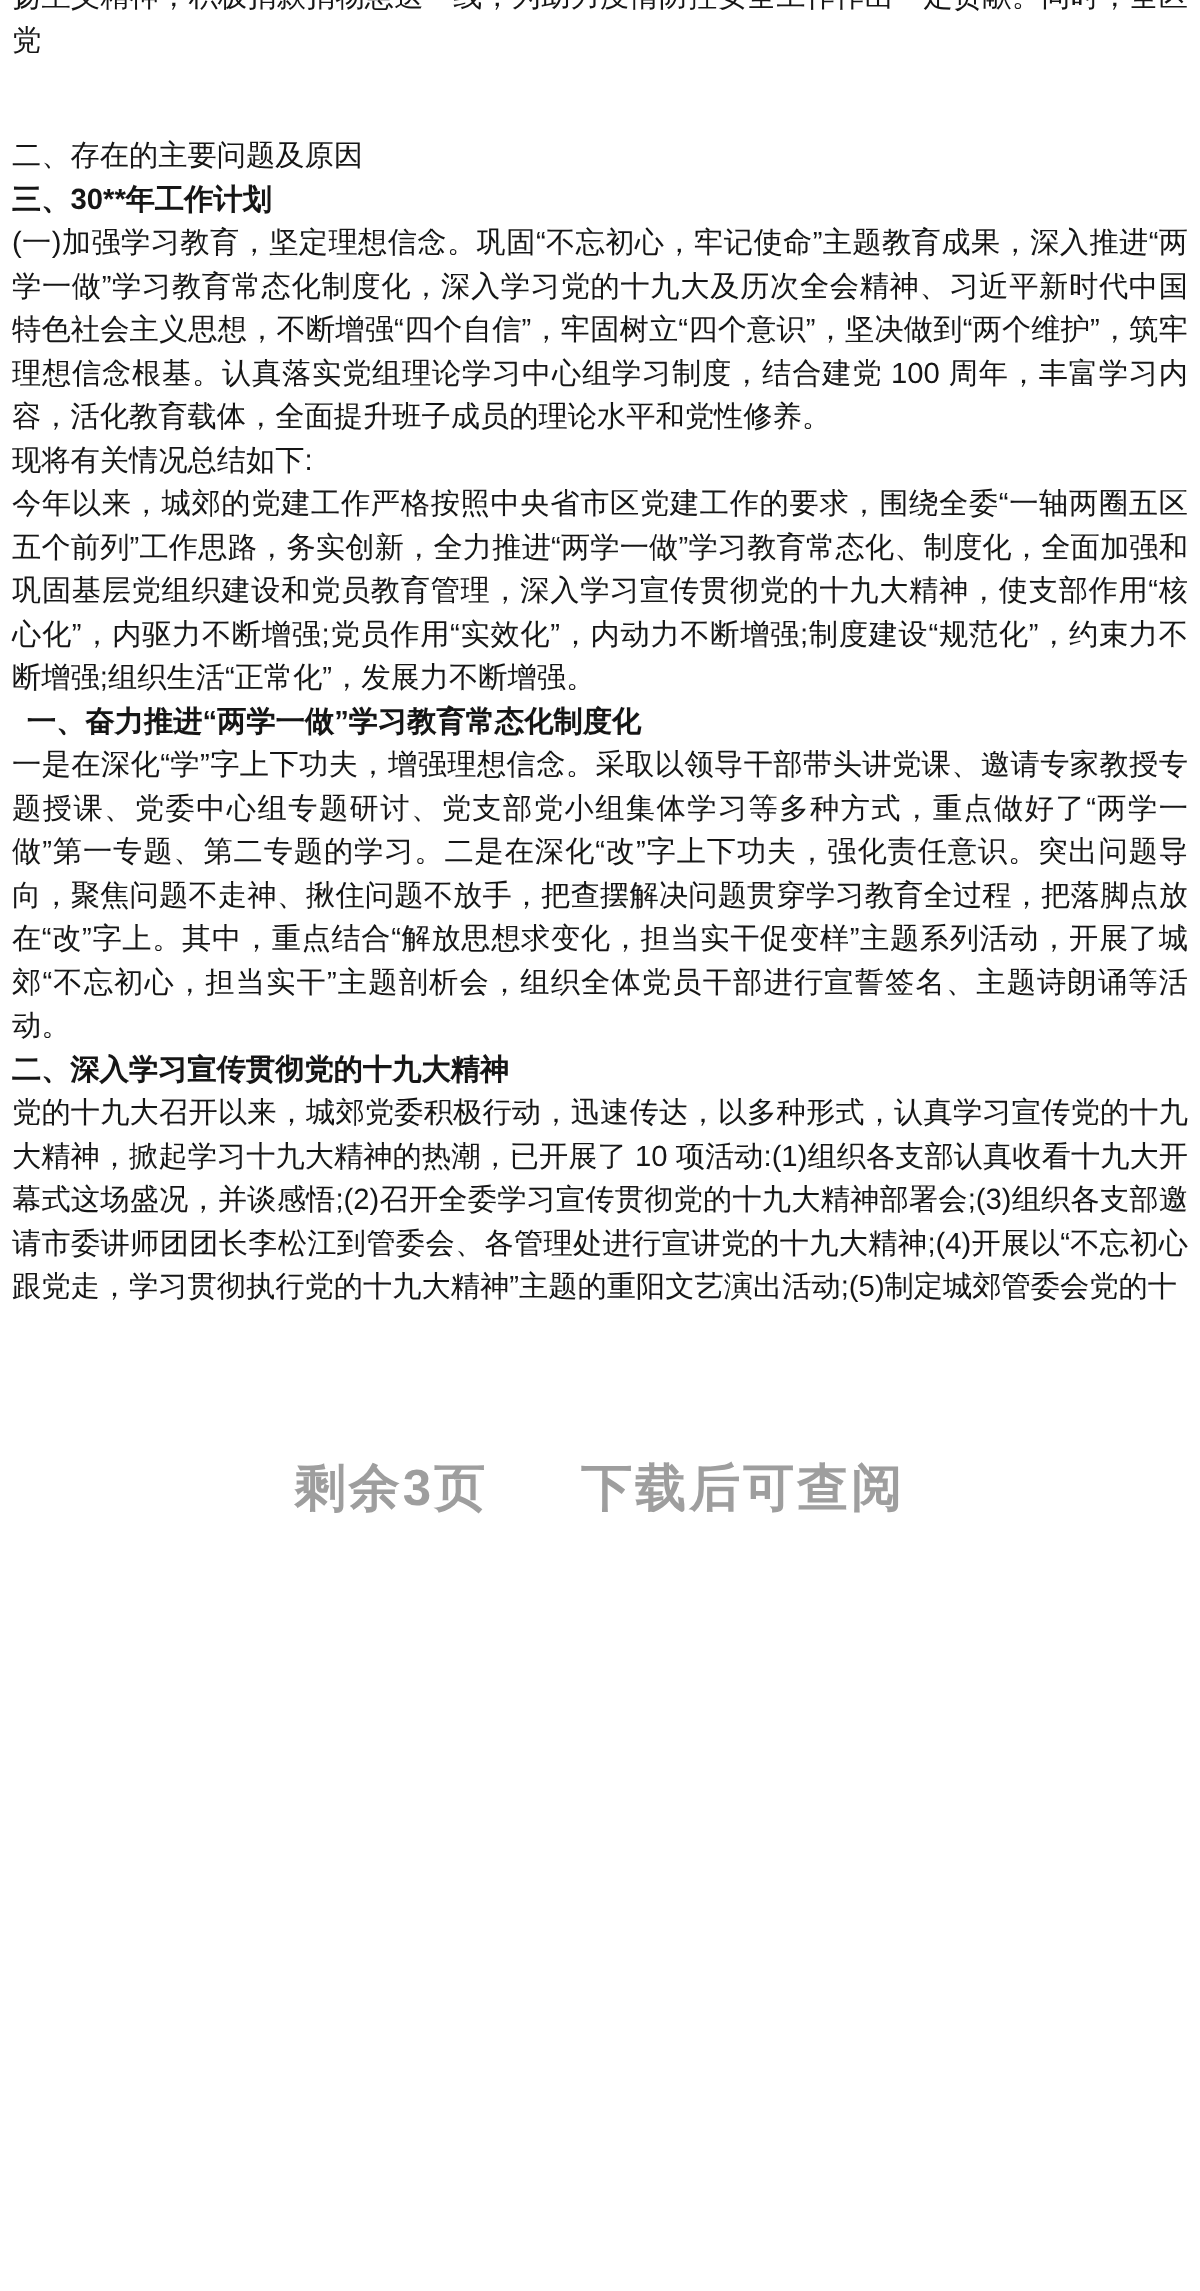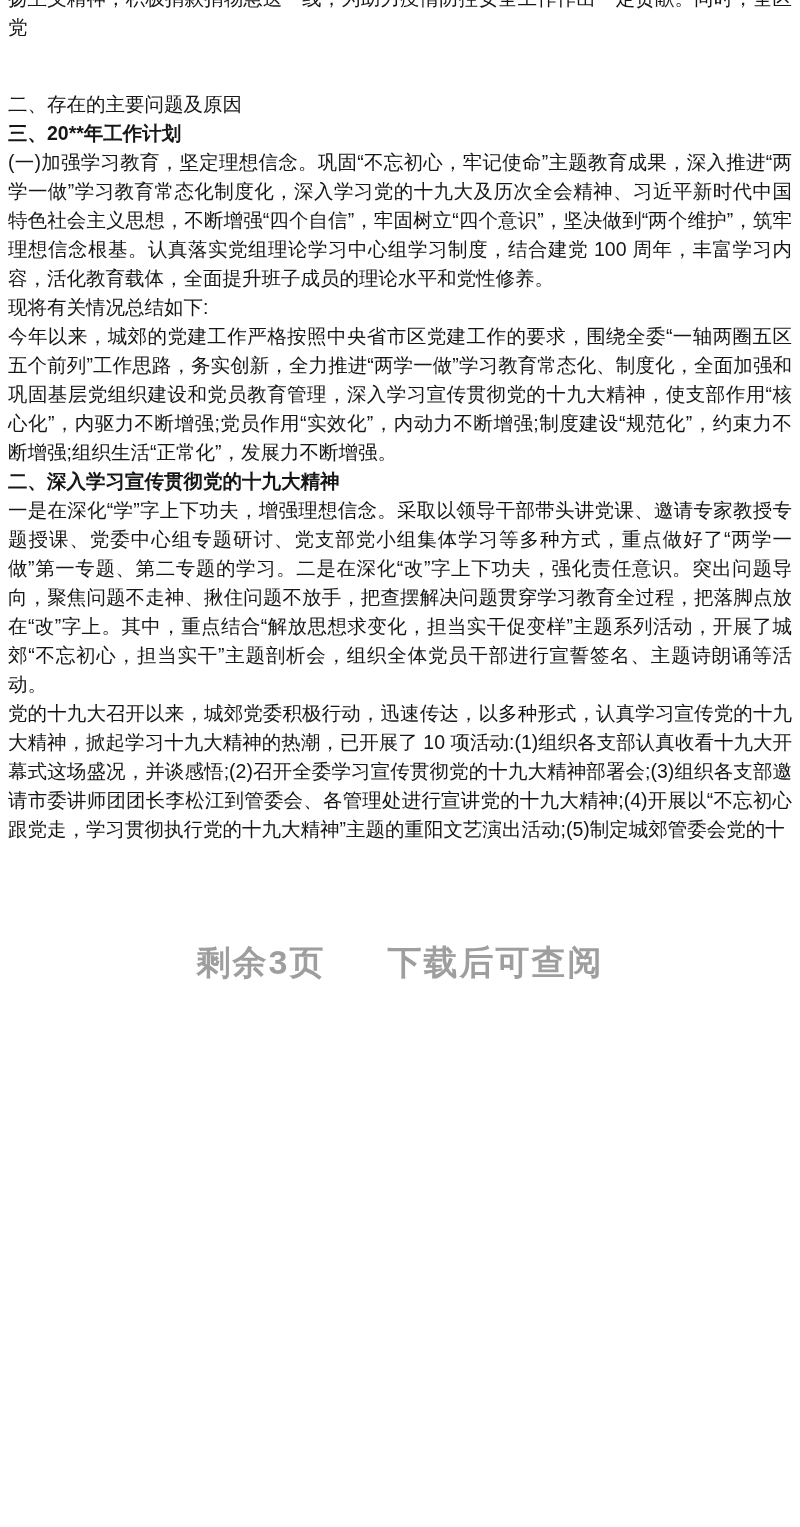--- a/index.html
+++ b/index.html
@@ -35,24 +35,25 @@
     white-space: nowrap;
   }
   .footer-gap { display: inline-block; width: 62px; }
 </style>
 </head>
 <body>
 
 <div class="doc">
     <p class="para body-clipped">扬主义精神，积极捐款捐物急送一线，为助力疫情防控安全工作作出一定贡献。同时，全区党</p>
     <p class="para heading-spaced">二、存在的主要问题及原因</p>
-    <p class="para heading">三、20**年工作计划</p>
+    <p class="para heading">三、30**年工作计划</p>
     <p class="para body">(一)加强学习教育，坚定理想信念。巩固“不忘初心，牢记使命”主题教育成果，深入推进“两学一做”学习教育常态化制度化，深入学习党的十九大及历次全会精神、习近平新时代中国特色社会主义思想，不断增强“四个自信”，牢固树立“四个意识”，坚决做到“两个维护”，筑牢理想信念根基。认真落实党组理论学习中心组学习制度，结合建党 100 周年，丰富学习内容，活化教育载体，全面提升班子成员的理论水平和党性修养。</p>
     <p class="para body">现将有关情况总结如下:</p>
     <p class="para body">今年以来，城郊的党建工作严格按照中央省市区党建工作的要求，围绕全委“一轴两圈五区五个前列”工作思路，务实创新，全力推进“两学一做”学习教育常态化、制度化，全面加强和巩固基层党组织建设和党员教育管理，深入学习宣传贯彻党的十九大精神，使支部作用“核心化”，内驱力不断增强;党员作用“实效化”，内动力不断增强;制度建设“规范化”，约束力不断增强;组织生活“正常化”，发展力不断增强。</p>
+    <p class="para heading-indent">一、奋力推进“两学一做”学习教育常态化制度化</p>
+    <p class="para body">一是在深化“学”字上下功夫，增强理想信念。采取以领导干部带头讲党课、邀请专家教授专题授课、党委中心组专题研讨、党支部党小组集体学习等多种方式，重点做好了“两学一做”第一专题、第二专题的学习。二是在深化“改”字上下功夫，强化责任意识。突出问题导向，聚焦问题不走神、揪住问题不放手，把查摆解决问题贯穿学习教育全过程，把落脚点放在“改”字上。其中，重点结合“解放思想求变化，担当实干促变样”主题系列活动，开展了城郊“不忘初心，担当实干”主题剖析会，组织全体党员干部进行宣誓签名、主题诗朗诵等活动。</p>
     <p class="para heading">二、深入学习宣传贯彻党的十九大精神</p>
-    <p class="para body">一是在深化“学”字上下功夫，增强理想信念。采取以领导干部带头讲党课、邀请专家教授专题授课、党委中心组专题研讨、党支部党小组集体学习等多种方式，重点做好了“两学一做”第一专题、第二专题的学习。二是在深化“改”字上下功夫，强化责任意识。突出问题导向，聚焦问题不走神、揪住问题不放手，把查摆解决问题贯穿学习教育全过程，把落脚点放在“改”字上。其中，重点结合“解放思想求变化，担当实干促变样”主题系列活动，开展了城郊“不忘初心，担当实干”主题剖析会，组织全体党员干部进行宣誓签名、主题诗朗诵等活动。</p>
     <p class="para body">党的十九大召开以来，城郊党委积极行动，迅速传达，以多种形式，认真学习宣传党的十九大精神，掀起学习十九大精神的热潮，已开展了 10 项活动:(1)组织各支部认真收看十九大开幕式这场盛况，并谈感悟;(2)召开全委学习宣传贯彻党的十九大精神部署会;(3)组织各支部邀请市委讲师团团长李松江到管委会、各管理处进行宣讲党的十九大精神;(4)开展以“不忘初心跟党走，学习贯彻执行党的十九大精神”主题的重阳文艺演出活动;(5)制定城郊管委会党的十</p>
   </div>
 
 <div class="footer">
   <span>剩余3页</span><span class="footer-gap"></span><span>下载后可查阅</span>
 </div>
 
 </body></html>

